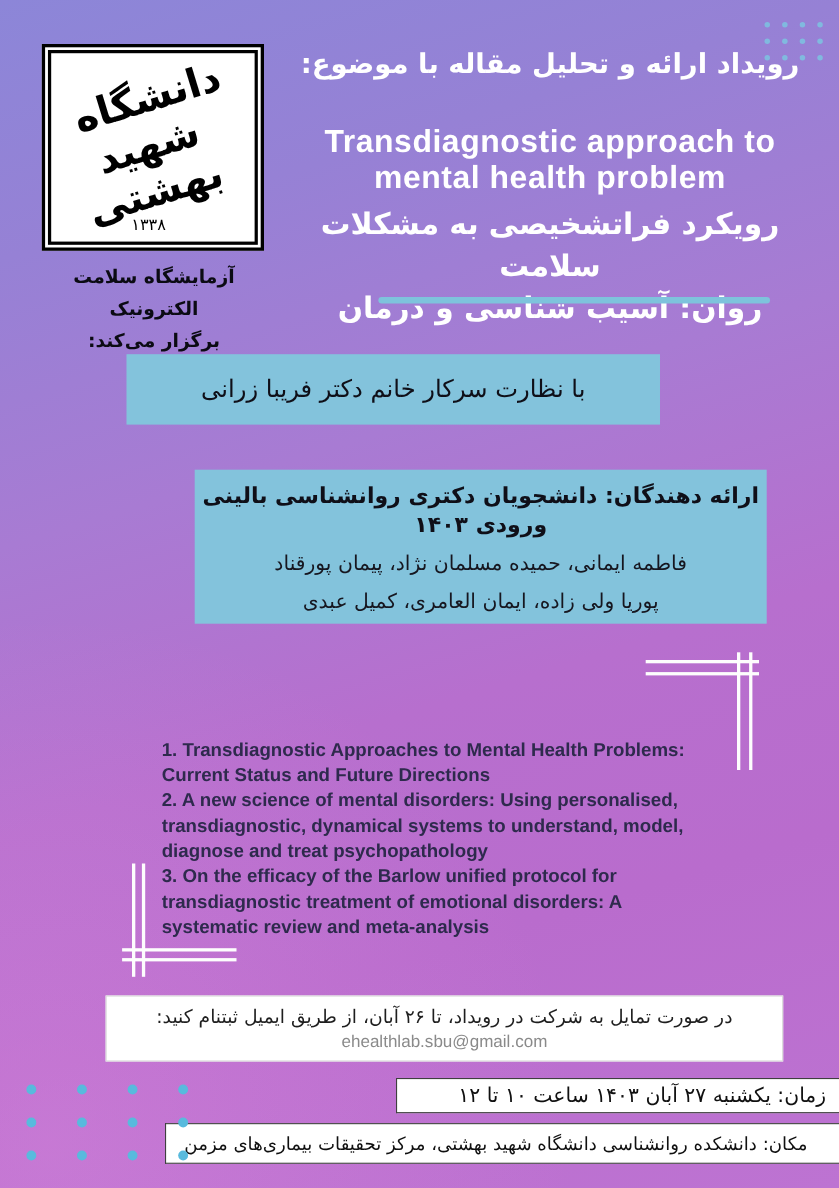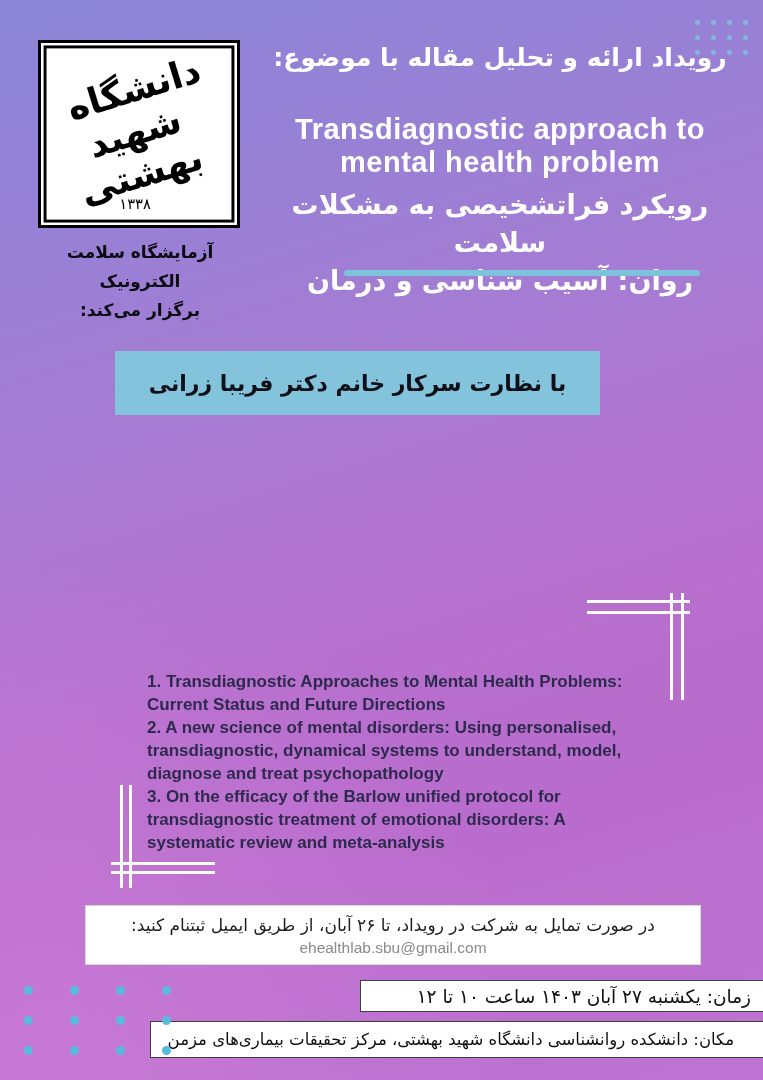--- a/index.html
+++ b/index.html
@@ -25,35 +25,35 @@
     color:#0b0b13;font-weight:bold;font-size:17px;line-height:29px;direction:rtl;}
   
   .header{position:absolute;left:258px;top:40px;width:484px;text-align:center;color:#ffffff;}
   .kicker{font-size:25px;font-weight:bold;direction:rtl;line-height:36px;}
   .title-en{font-family:"Liberation Sans",sans-serif;font-size:29px;font-weight:bold;
     letter-spacing:.5px;line-height:33px;margin-top:37px;}
   .title-fa{font-size:27px;font-weight:bold;direction:rtl;line-height:38px;margin-top:7px;}
   .underline{position:absolute;left:344px;top:270px;width:356px;height:6px;border-radius:3px;background:#7ec3dc;}
   
   .blue-box{position:absolute;background:#83c3dc;color:#0f0f18;direction:rtl;box-sizing:border-box;}
-  .supervision{left:115px;top:351px;width:485px;height:64px;display:flex;align-items:center;
-    justify-content:center;font-weight:bold;font-size:22px;}
+  .supervision{left:115px;top:322px;width:485px;height:64px;display:flex;align-items:center;
+    justify-content:center;font-weight:normal;font-size:22px;}
   .presenters{left:177px;top:427px;width:520px;height:140px;text-align:center;padding-top:10px;}
   .presenters .ph{font-weight:bold;font-size:20px;line-height:27px;}
   .presenters .pn{font-size:18.5px;line-height:26px;margin-top:9px;color:#16161f;}
   
   .articles-heading{position:absolute;right:123px;top:620px;direction:rtl;
     font-size:26px;color:#2e2a4d;}
   .articles-list{position:absolute;left:147px;top:670px;width:528px;color:#2e2a4d;
     font-family:"Liberation Sans",sans-serif;font-weight:bold;font-size:17px;line-height:23px;}
   .articles-list p{margin:0;white-space:pre-line;}
   
   .wline{position:absolute;background:#fdfdfd;}
   
-  .reg-box{position:absolute;left:85px;top:905px;width:616px;height:60px;background:#fff;
+  .reg-box{position:absolute;left:96px;top:905px;width:616px;height:60px;background:#fff;
     border:1px solid #d9d9d9;box-sizing:border-box;text-align:center;padding-top:7px;}
   .reg-box .reg-fa{direction:rtl;font-size:17px;color:#1e1e1e;line-height:24px;}
   .reg-box .reg-email{font-family:"Liberation Sans",sans-serif;font-size:15.5px;color:#8a8a8a;line-height:22px;}
   .bar{position:absolute;background:#fff;border:1px solid #3f3f3f;box-sizing:border-box;
     display:flex;align-items:center;direction:rtl;color:#101010;}
   .time-bar{left:360px;top:980px;width:403px;height:32px;border-right:none;
     padding-right:12px;font-size:18.5px;}
   .location-bar{left:150px;top:1021px;width:613px;height:37px;border-right:none;
     padding-right:29px;font-size:16.5px;}
 </style>
@@ -102,20 +102,26 @@
     </div>
     <div class="title-fa">
       <div>رویکرد فراتشخیصی به مشکلات سلامت</div>
       <div>روان: آسیب شناسی و درمان</div>
     </div>
   </div>
   <div class="underline"></div>
 
   <div class="blue-box supervision">با نظارت سرکار خانم دکتر فریبا زرانی</div>
 
+  <div class="blue-box presenters">
+    <div class="ph">ارائه دهندگان: دانشجویان دکتری روانشناسی بالینی</div>
+    <div class="ph">ورودی ۱۴۰۳</div>
+    <div class="pn">فاطمه ایمانی، حمیده مسلمان نژاد، پیمان پورقناد</div>
+    <div class="pn">پوریا ولی زاده، ایمان العامری، کمیل عبدی</div>
+  </div>
 
   <div class="wline" style="left:587px;top:600px;width:103px;height:3px;"></div>
   <div class="wline" style="left:587px;top:611px;width:103px;height:3px;"></div>
   <div class="wline" style="left:670px;top:593px;width:3px;height:107px;"></div>
   <div class="wline" style="left:681px;top:593px;width:3px;height:107px;"></div>
 
   <div class="articles-list">
     <p>1. Transdiagnostic Approaches to Mental Health Problems:
 Current Status and Future Directions</p>
     <p>2. A new science of mental disorders: Using personalised,

